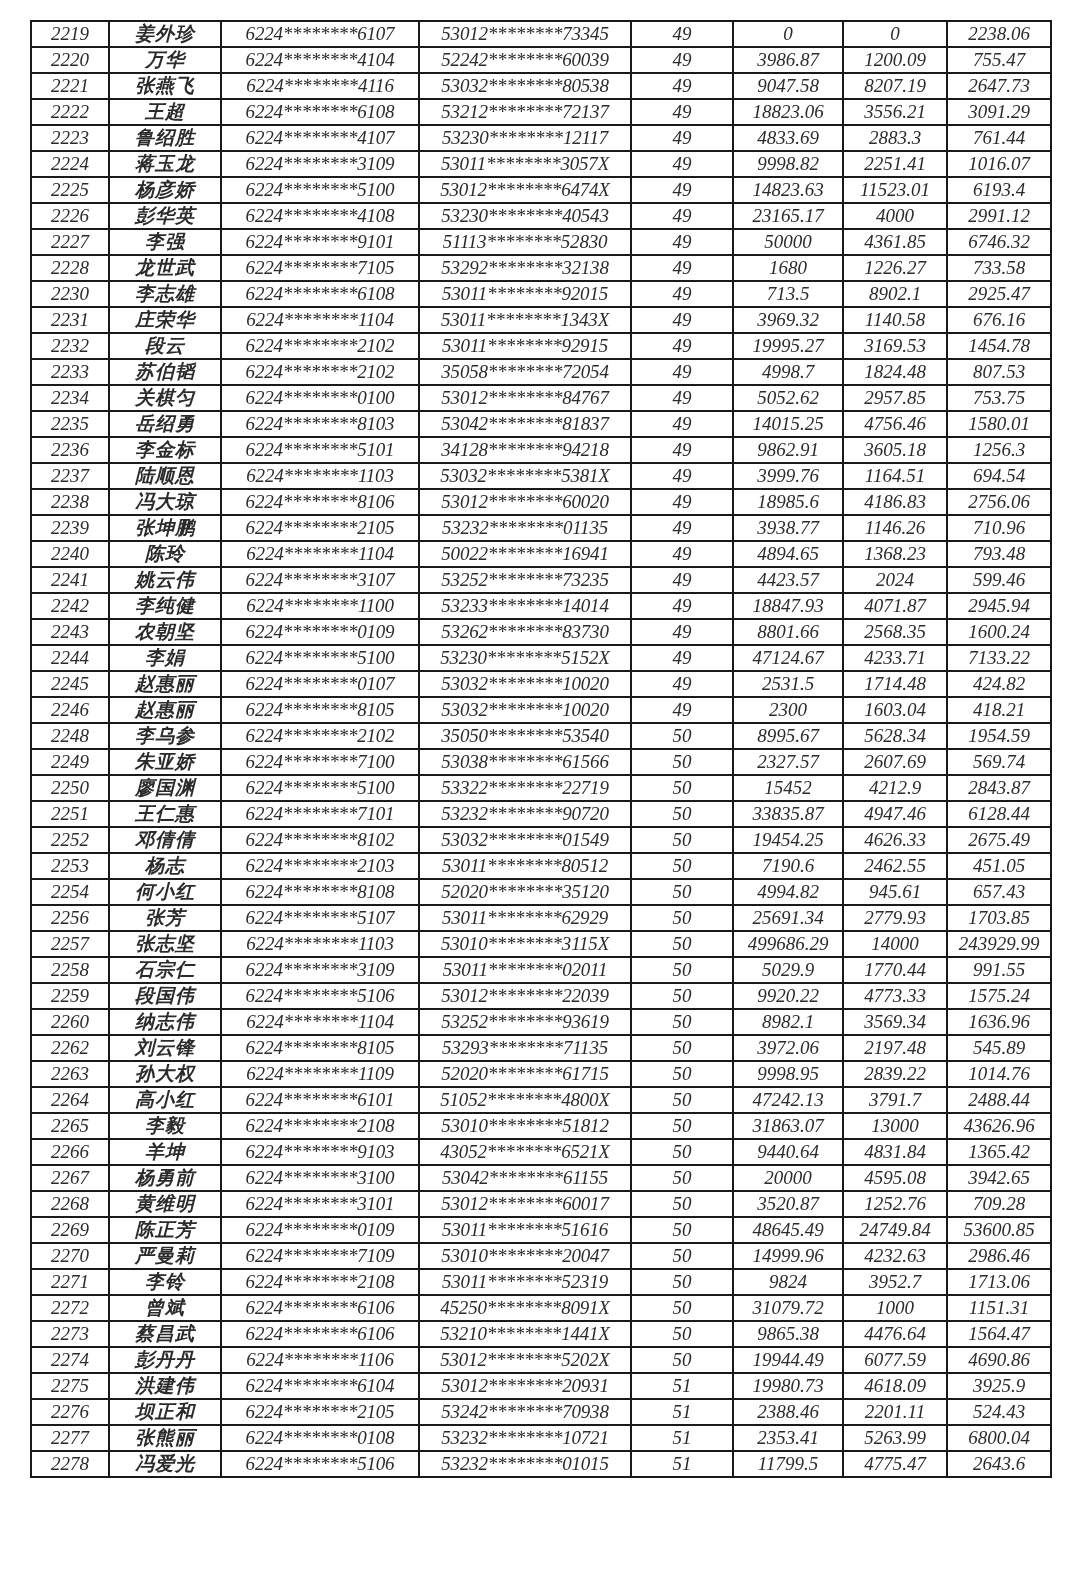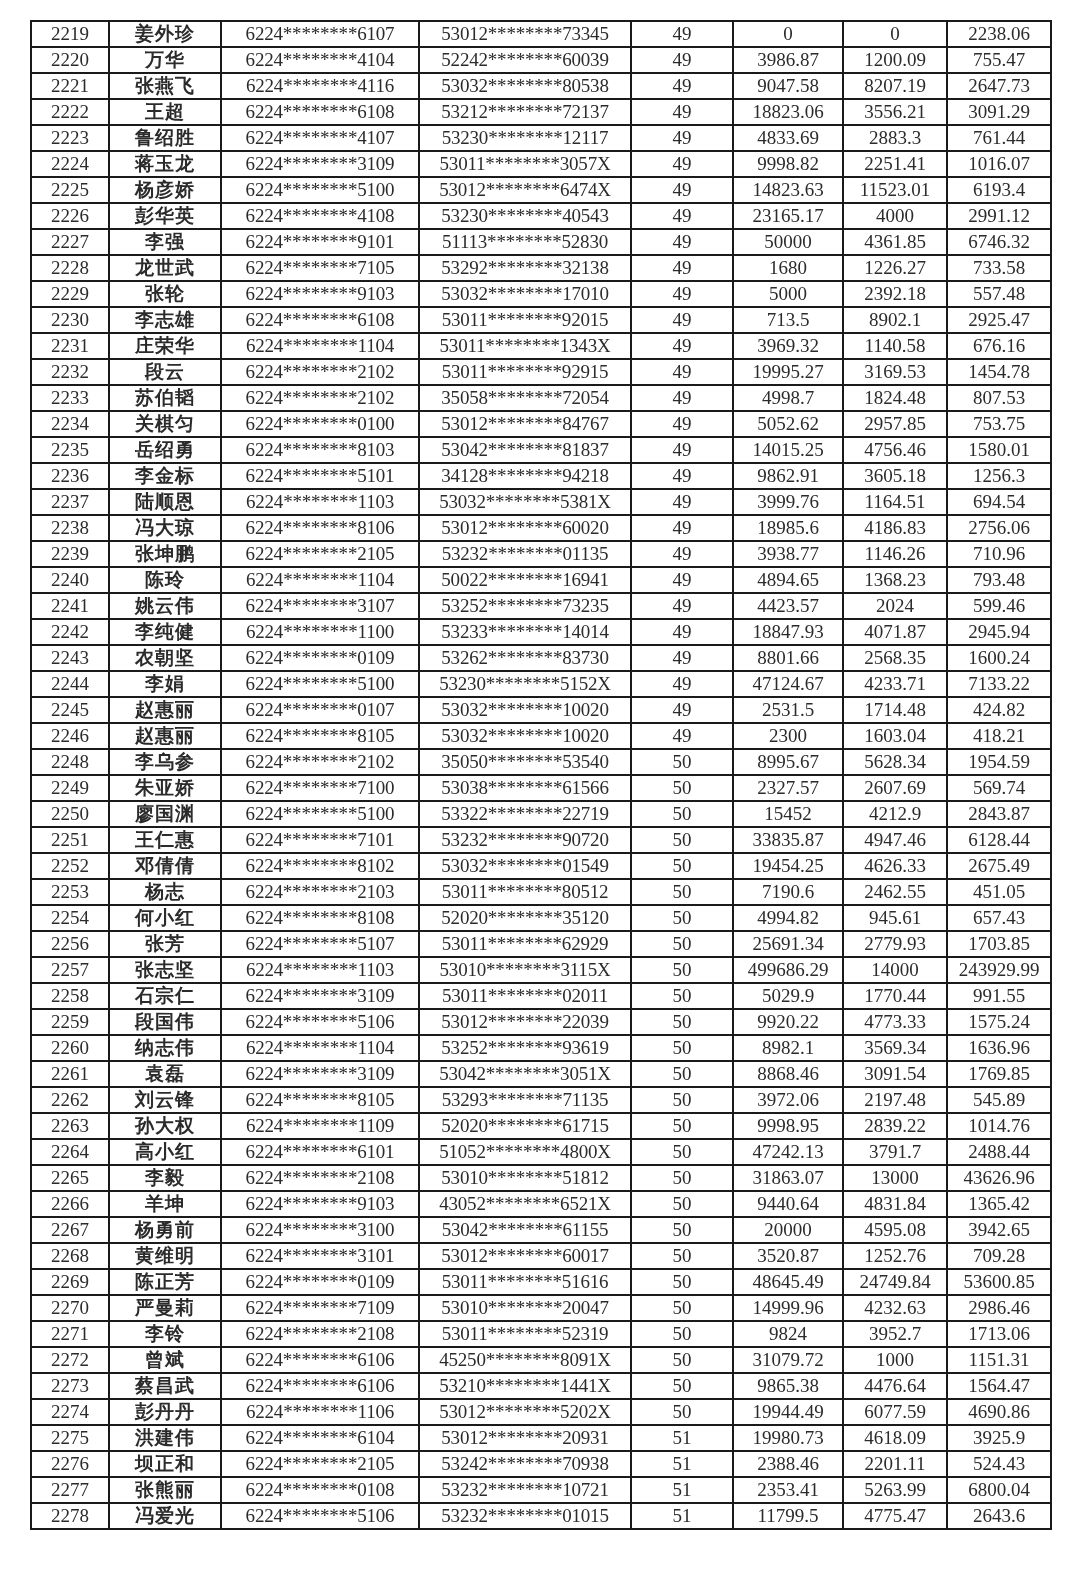--- a/index.html
+++ b/index.html
@@ -13,20 +13,21 @@
     height: 1572px;
     font-family: "Liberation Serif", "DejaVu Serif", serif;
     overflow: hidden;
   }
 
   .page {
     position: relative;
     width: 1080px;
     height: 1572px;
     background: #ffffff;
+    font-style: italic;
   }
 
   .table-wrap {
     position: absolute;
     left: 30px;
     top: 20px;
     width: 1020px;
   }
 
   table.data-table {
@@ -187,30 +188,20 @@
             <td class="cell-seq">2228</td>
             <td class="cell-name">龙世武</td>
             <td class="cell-card">6224********7105</td>
             <td class="cell-idno">53292********32138</td>
             <td class="cell-age">49</td>
             <td class="cell-amt">1680</td>
             <td class="cell-amt">1226.27</td>
             <td class="cell-amt">733.58</td>
           </tr>
           <tr>
-            <td class="cell-seq">2229</td>
-            <td class="cell-name">张轮</td>
-            <td class="cell-card">6224********9103</td>
-            <td class="cell-idno">53032********17010</td>
-            <td class="cell-age">49</td>
-            <td class="cell-amt">5000</td>
-            <td class="cell-amt">2392.18</td>
-            <td class="cell-amt">557.48</td>
-          </tr>
-          <tr>
             <td class="cell-seq">2230</td>
             <td class="cell-name">李志雄</td>
             <td class="cell-card">6224********6108</td>
             <td class="cell-idno">53011********92015</td>
             <td class="cell-age">49</td>
             <td class="cell-amt">713.5</td>
             <td class="cell-amt">8902.1</td>
             <td class="cell-amt">2925.47</td>
           </tr>
           <tr>
@@ -485,30 +476,20 @@
           </tr>
           <tr>
             <td class="cell-seq">2260</td>
             <td class="cell-name">纳志伟</td>
             <td class="cell-card">6224********1104</td>
             <td class="cell-idno">53252********93619</td>
             <td class="cell-age">50</td>
             <td class="cell-amt">8982.1</td>
             <td class="cell-amt">3569.34</td>
             <td class="cell-amt">1636.96</td>
-          </tr>
-          <tr>
-            <td class="cell-seq">2261</td>
-            <td class="cell-name">袁磊</td>
-            <td class="cell-card">6224********3109</td>
-            <td class="cell-idno">53042********3051X</td>
-            <td class="cell-age">50</td>
-            <td class="cell-amt">8868.46</td>
-            <td class="cell-amt">3091.54</td>
-            <td class="cell-amt">1769.85</td>
           </tr>
           <tr>
             <td class="cell-seq">2262</td>
             <td class="cell-name">刘云锋</td>
             <td class="cell-card">6224********8105</td>
             <td class="cell-idno">53293********71135</td>
             <td class="cell-age">50</td>
             <td class="cell-amt">3972.06</td>
             <td class="cell-amt">2197.48</td>
             <td class="cell-amt">545.89</td>

